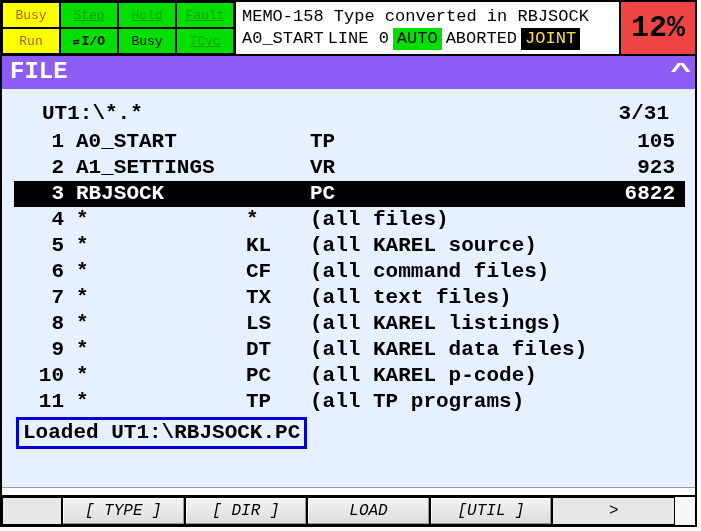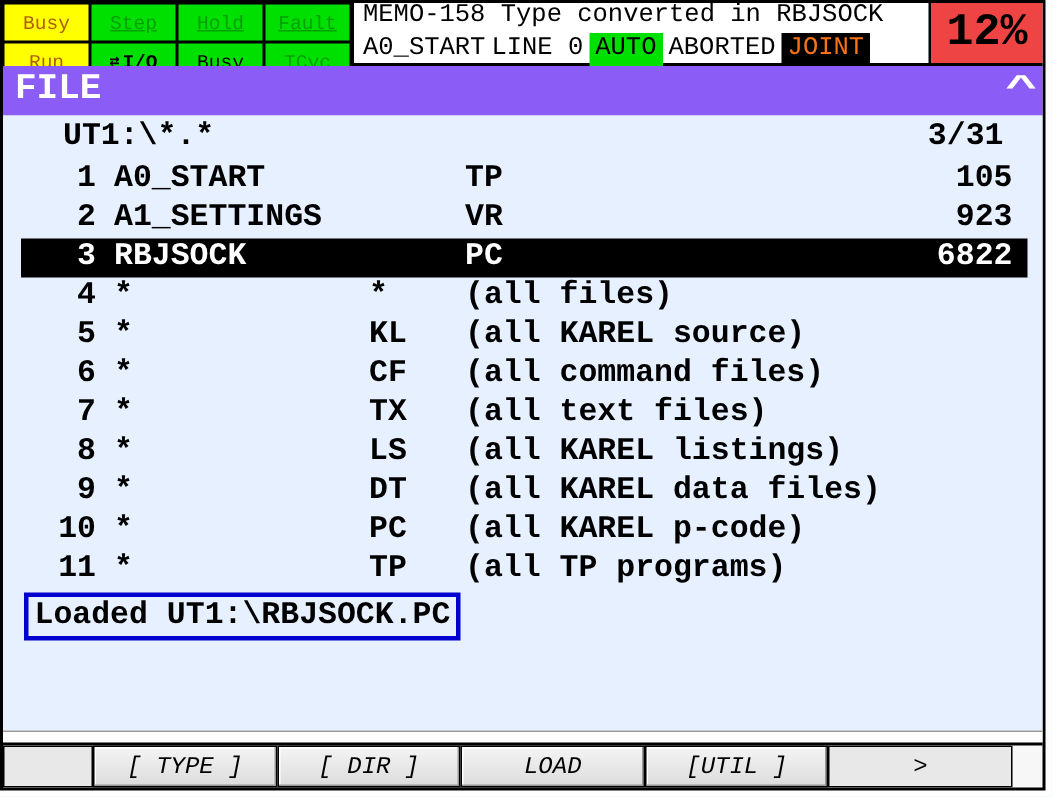--- a/index.html
+++ b/index.html
@@ -17,21 +17,21 @@
     width: 697px;
     height: 527px;
     display: flex;
     flex-direction: column;
     background: #f7f7f7;
   }
   
   .topbar {
     display: flex;
     border-bottom: 2px solid #000;
-    height: 42px;
+    height: 54px;
   }
   .status-grid {
     display: grid;
     grid-template-columns: 58px 58px 58px 58px;
     grid-template-rows: 26px 26px;
     gap: 0;
     background: #000;
     border-right: 2px solid #000;
   }
   .status-cell {
@@ -59,21 +59,21 @@
     display: flex;
     flex-direction: column;
     justify-content: center;
   }
   .msg-line2 { display: flex; align-items: center; gap: 4px; }
   .tag {
     padding: 0 4px;
     display: inline-block;
   }
   .tag-auto  { background: #00e000; color: #000; }
-  .tag-joint { background: #000; color: #f97316; }
+  .tag-joint { background: #000; color: #fde047; }
   .pctbox {
     width: 74px;
     background: #ef4444;
     color: #000;
     display: flex;
     align-items: center;
     justify-content: center;
     font-size: 30px;
     font-weight: bold;
   }
@@ -89,21 +89,21 @@
     align-items: center;
   }
   .caret {
     font-size: 20px;
     transform: scaleX(1.8);
   }
   
   .filearea {
     flex: 1;
     background: #e6f0ff;
-    padding: 0 10px 4px 12px;
+    padding: 10px 10px 4px 12px;
     font-size: 21px;
     font-weight: bold;
     line-height: 26px;
     color: #000;
     overflow: hidden;
   }
   .path-row {
     display: flex;
     justify-content: space-between;
     padding: 2px 16px 2px 28px;

